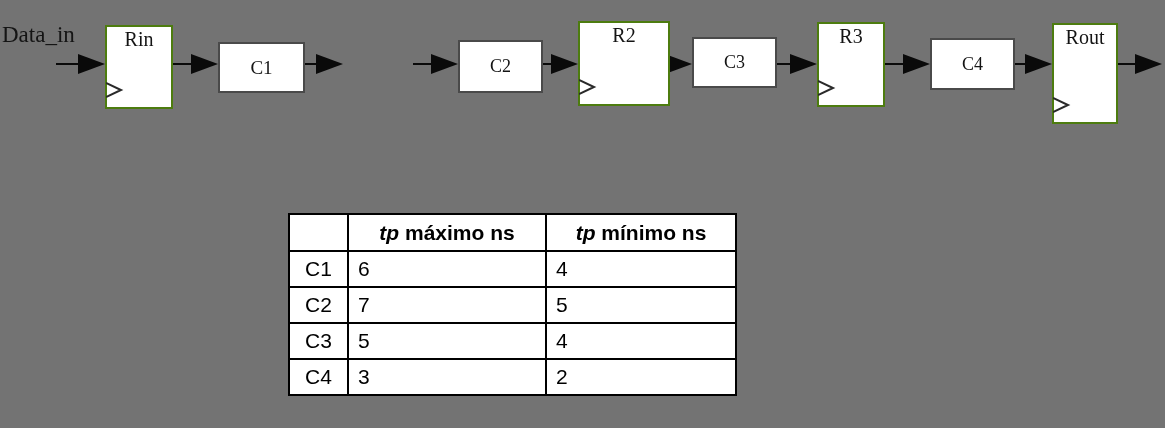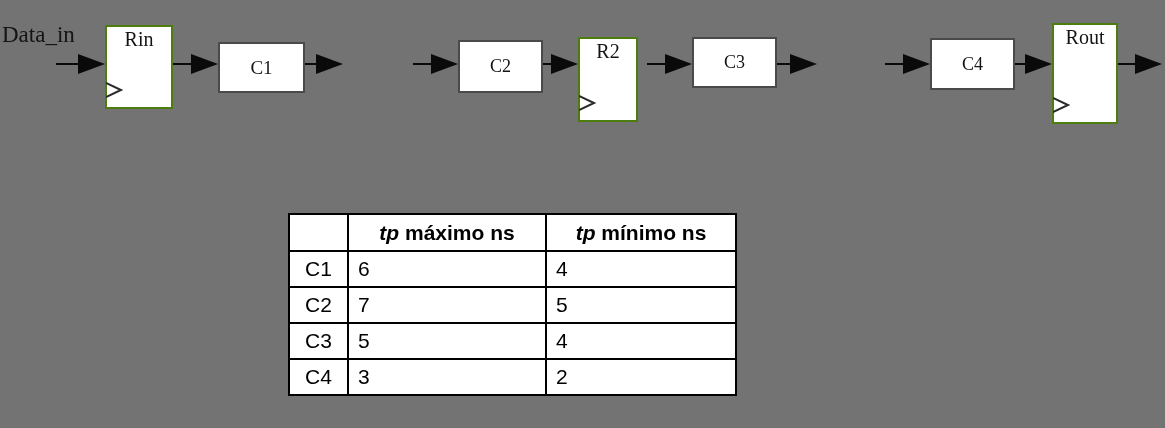--- a/index.html
+++ b/index.html
@@ -103,22 +103,28 @@
         <span class="shaft"></span>
         <span class="head"></span>
       </div>
 
     <div class="reg" style="left:105px;top:25px;width:68px;height:84px">
       <span class="reg-label">Rin</span>
       <svg class="clk" width="18" height="16" viewBox="0 0 18 16">
           <path d="M0,1 L15,8 L0,15" fill="none" stroke="#2a2a2a" stroke-width="2"></path>
         </svg>
     </div>
-    <div class="reg" style="left:578px;top:37px;width:60px;height:85px">
+    <div class="reg" style="left:578px;top:21px;width:92px;height:85px">
       <span class="reg-label">R2</span>
+      <svg class="clk" width="18" height="16" viewBox="0 0 18 16">
+          <path d="M0,1 L15,8 L0,15" fill="none" stroke="#2a2a2a" stroke-width="2"></path>
+        </svg>
+    </div>
+    <div class="reg" style="left:817px;top:22px;width:68px;height:85px">
+      <span class="reg-label">R3</span>
       <svg class="clk" width="18" height="16" viewBox="0 0 18 16">
           <path d="M0,1 L15,8 L0,15" fill="none" stroke="#2a2a2a" stroke-width="2"></path>
         </svg>
     </div>
     <div class="reg" style="left:1052px;top:23px;width:66px;height:101px">
       <span class="reg-label">Rout</span>
       <svg class="clk" width="18" height="16" viewBox="0 0 18 16">
           <path d="M0,1 L15,8 L0,15" fill="none" stroke="#2a2a2a" stroke-width="2"></path>
         </svg>
     </div>

